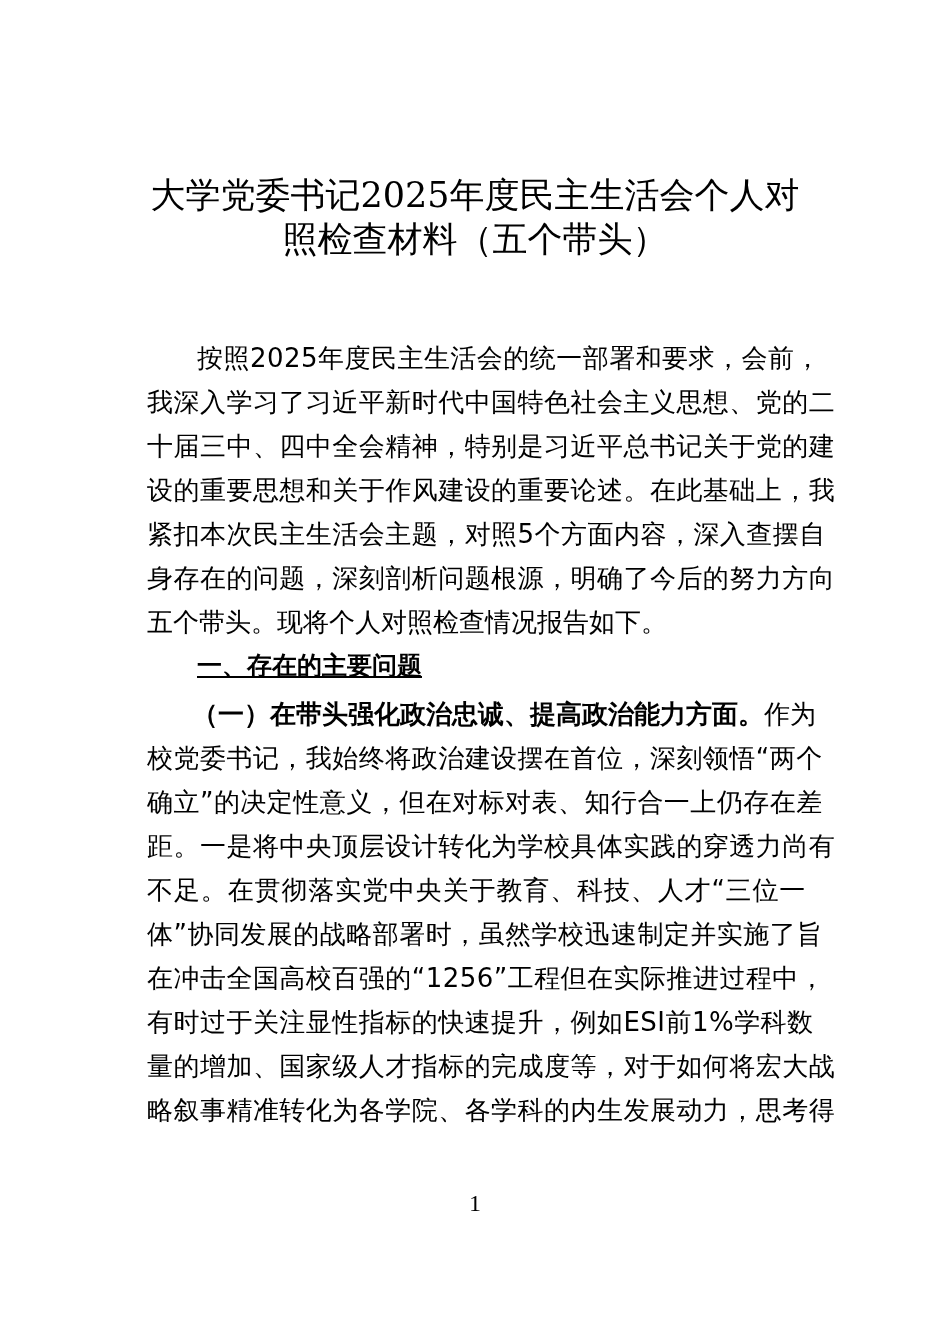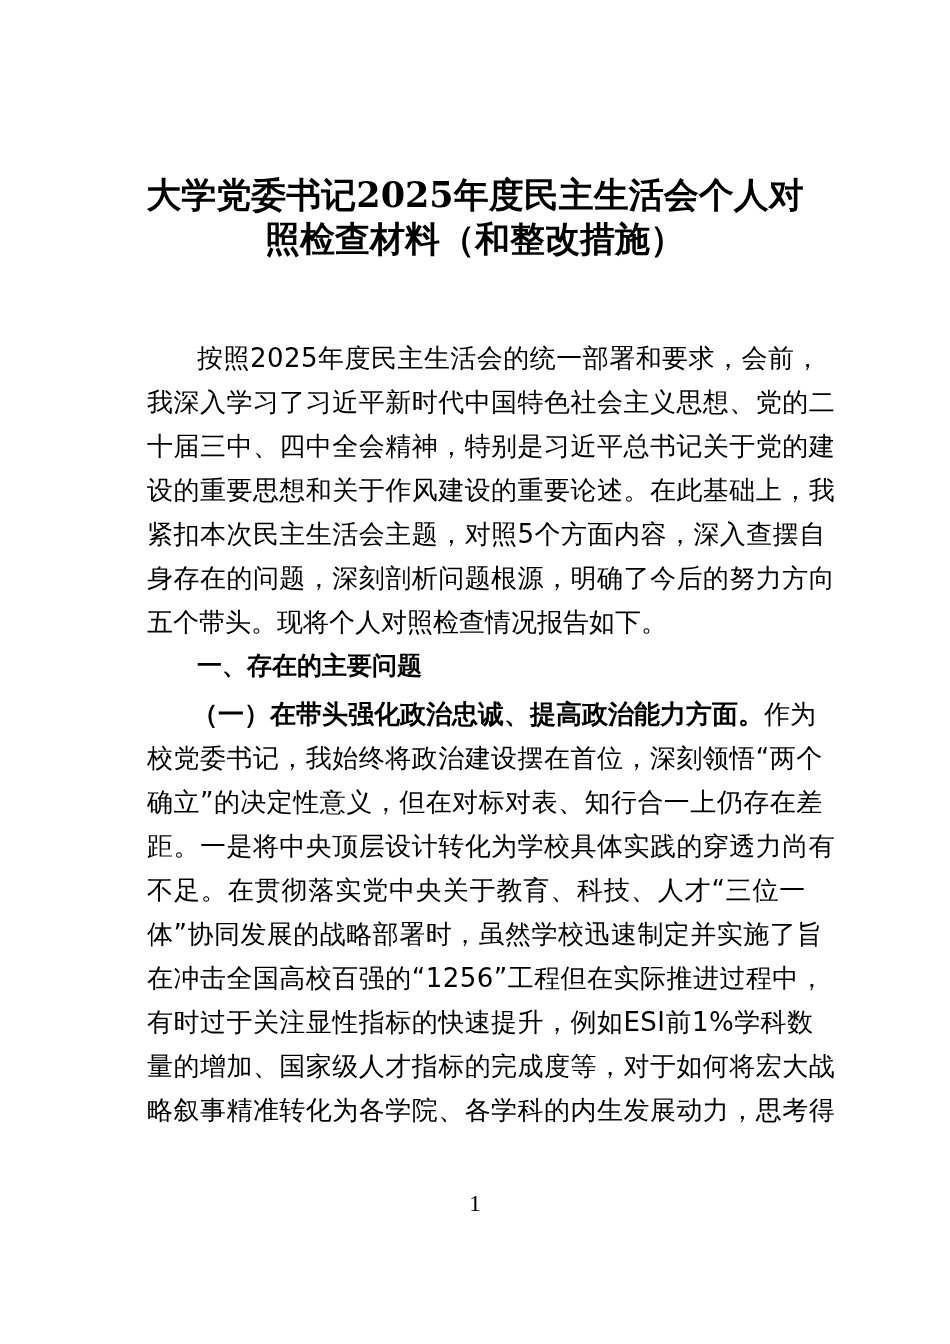--- a/index.html
+++ b/index.html
@@ -21,21 +21,21 @@
       width: 950px;
       height: 1344px;
       background: #ffffff;
     }
     .title-line {
       position: absolute;
       left: 145px;
       width: 660px;
       text-align: center;
       font-family: "DejaVu Serif", "Liberation Serif", serif;
-      font-weight: bold;
+      font-weight: normal;
       font-size: 35px;
       line-height: 40px;
       letter-spacing: 0px;
       white-space: nowrap;
     }
     .line {
       position: absolute;
       left: 147px;
       width: 658px;
       font-size: 26px;
@@ -55,20 +55,21 @@
       width: 608px;
     }
     .heading1 {
       position: absolute;
       left: 197px;
       font-size: 25px;
       line-height: 32px;
       font-family: "DejaVu Sans", "Liberation Sans", sans-serif;
       font-weight: bold;
       white-space: nowrap;
+      text-decoration: underline;
     }
     .sub-heading {
       font-weight: bold;
       font-family: "DejaVu Serif", "Liberation Serif", serif;
       margin-top: 28px;
     }
     .page-number {
       position: absolute;
       left: 0;
       width: 950px;
@@ -78,21 +79,21 @@
       font-size: 24px;
       line-height: 30px;
     }
   </style>
 </head>
 <body>
 
 <div class="page">
 
   <div class="title-line" style="top:175px;">大学党委书记2025年度民主生活会个人对</div>
-  <div class="title-line" style="top:219px;">照检查材料（和整改措施）</div>
+  <div class="title-line" style="top:219px;">照检查材料（五个带头）</div>
 
   <div>
     <div class="line indent" style="top: 342px; word-spacing: -0.3em;"><span>按</span> <span>照</span> <span>2</span> <span>0</span> <span>2</span> <span>5</span> <span>年</span> <span>度</span> <span>民</span> <span>主</span> <span>生</span> <span>活</span> <span>会</span> <span>的</span> <span>统</span> <span>一</span> <span>部</span> <span>署</span> <span>和</span> <span>要</span> <span>求</span> <span>，</span> <span>会</span> <span>前</span> <span>，</span></div>
     <div class="line" style="top: 386px; word-spacing: -0.3em;"><span>我</span> <span>深</span> <span>入</span> <span>学</span> <span>习</span> <span>了</span> <span>习</span> <span>近</span> <span>平</span> <span>新</span> <span>时</span> <span>代</span> <span>中</span> <span>国</span> <span>特</span> <span>色</span> <span>社</span> <span>会</span> <span>主</span> <span>义</span> <span>思</span> <span>想</span> <span>、</span> <span>党</span> <span>的</span> <span>二</span></div>
     <div class="line" style="top: 430px; word-spacing: -0.3em;"><span>十</span> <span>届</span> <span>三</span> <span>中</span> <span>、</span> <span>四</span> <span>中</span> <span>全</span> <span>会</span> <span>精</span> <span>神</span> <span>，</span> <span>特</span> <span>别</span> <span>是</span> <span>习</span> <span>近</span> <span>平</span> <span>总</span> <span>书</span> <span>记</span> <span>关</span> <span>于</span> <span>党</span> <span>的</span> <span>建</span></div>
     <div class="line" style="top: 474px; word-spacing: -0.3em;"><span>设</span> <span>的</span> <span>重</span> <span>要</span> <span>思</span> <span>想</span> <span>和</span> <span>关</span> <span>于</span> <span>作</span> <span>风</span> <span>建</span> <span>设</span> <span>的</span> <span>重</span> <span>要</span> <span>论</span> <span>述</span> <span>。</span> <span>在</span> <span>此</span> <span>基</span> <span>础</span> <span>上</span> <span>，</span> <span>我</span></div>
     <div class="line" style="top: 518px; word-spacing: -0.3em;"><span>紧</span> <span>扣</span> <span>本</span> <span>次</span> <span>民</span> <span>主</span> <span>生</span> <span>活</span> <span>会</span> <span>主</span> <span>题</span> <span>，</span> <span>对</span> <span>照</span> <span>5</span> <span>个</span> <span>方</span> <span>面</span> <span>内</span> <span>容</span> <span>，</span> <span>深</span> <span>入</span> <span>查</span> <span>摆</span> <span>自</span></div>
     <div class="line" style="top: 562px; word-spacing: -0.3em;"><span>身</span> <span>存</span> <span>在</span> <span>的</span> <span>问</span> <span>题</span> <span>，</span> <span>深</span> <span>刻</span> <span>剖</span> <span>析</span> <span>问</span> <span>题</span> <span>根</span> <span>源</span> <span>，</span> <span>明</span> <span>确</span> <span>了</span> <span>今</span> <span>后</span> <span>的</span> <span>努</span> <span>力</span> <span>方</span> <span>向</span></div>
     <div class="line last" style="top:606px;">五个带头。现将个人对照检查情况报告如下。</div>
   </div>

